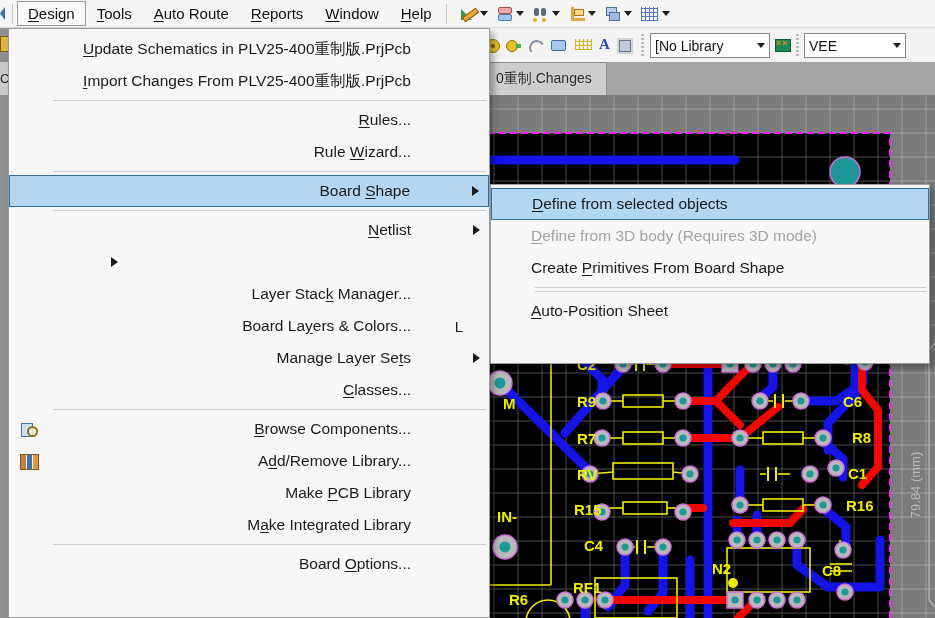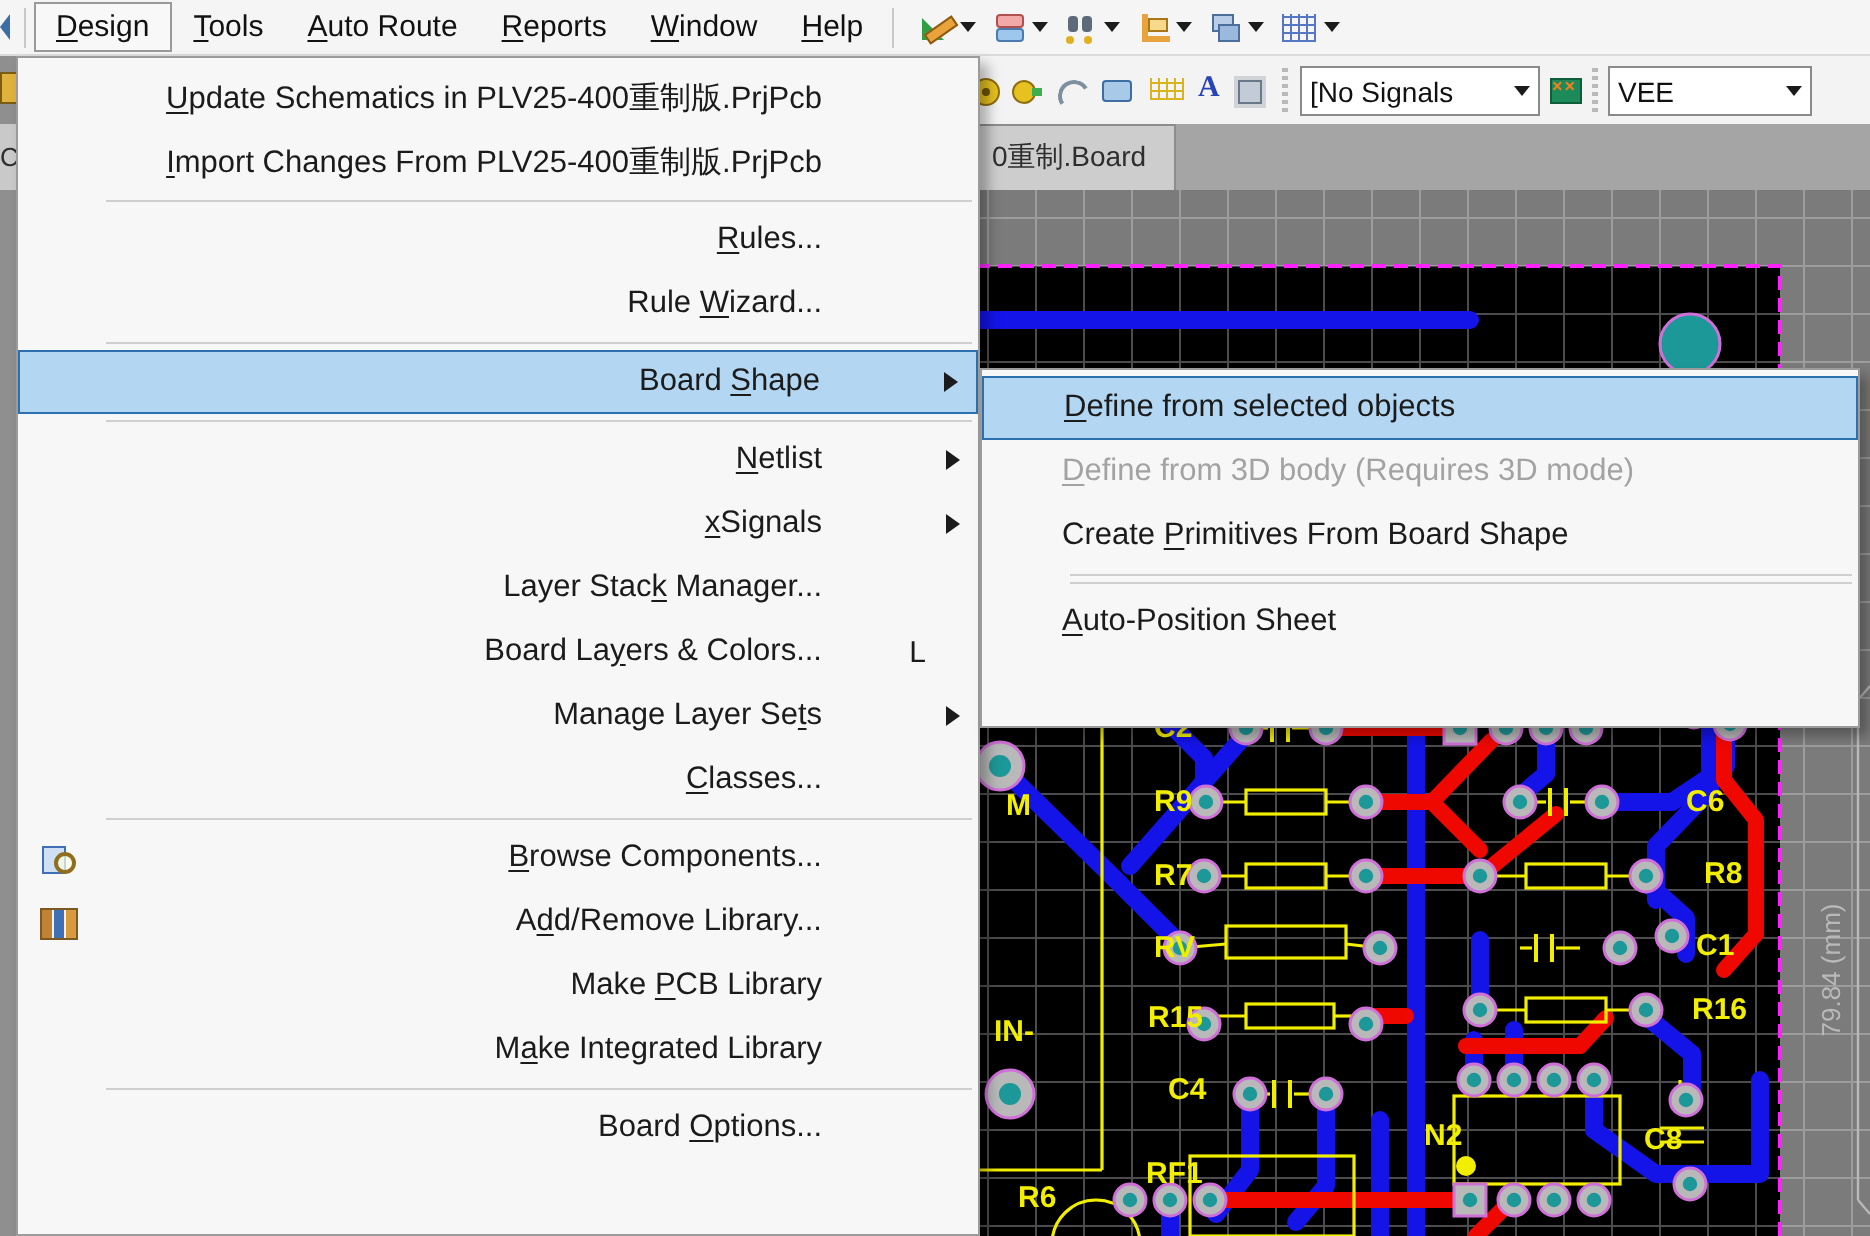--- a/index.html
+++ b/index.html
@@ -149,36 +149,36 @@
         <span class="ic poly"></span>
       </div>
     <div class="tbtn" style="left:593px">
         <span class="ic str"></span>
       </div>
     <div class="tbtn" style="left:613px">
         <span class="ic comp"></span>
       </div>
     <span class="vdots" style="left:641px"></span>
     <div class="combo" style="left:650px;width:118px">
-      <span class="ctext">[No Signals</span>
+      <span class="ctext">[No Library</span>
       <span class="dd"></span>
     </div>
     <div class="tbtn" style="left:771px">
         <span class="ic variant"></span>
       </div>
     <span class="vdots" style="left:796px"></span>
     <div class="combo" style="left:804px;width:100px">
       <span class="ctext">VEE</span>
       <span class="dd"></span>
     </div>
   </div>
 
   <div class="tabbar"></div>
   <div class="doc-tab">
-    <span>0重制.Board</span>
+    <span>0重制.Changes</span>
   </div>
 
   <svg class="pcb" id="pcb-svg" viewBox="0 0 447 523" width="447" height="523">
       <rect x="0" y="0" width="447" height="523" fill="#7b7b7b"></rect>
       <path d="M0 0 M6 0 V523 M30 0 V523 M54 0 V523 M78 0 V523 M102 0 V523 M126 0 V523 M150 0 V523 M174 0 V523 M198 0 V523 M222 0 V523 M246 0 V523 M270 0 V523 M294 0 V523 M318 0 V523 M342 0 V523 M366 0 V523 M390 0 V523 M414 0 V523 M438 0 V523 M0 14 H447 M0 38 H447 M0 62 H447 M0 86 H447 M0 110 H447 M0 134 H447 M0 158 H447 M0 182 H447 M0 206 H447 M0 230 H447 M0 254 H447 M0 278 H447 M0 302 H447 M0 326 H447 M0 350 H447 M0 374 H447 M0 398 H447 M0 422 H447 M0 446 H447 M0 470 H447 M0 494 H447 M0 518 H447" stroke="#a6a6a6" stroke-width="1" fill="none" opacity="0.8"></path>
       <clipPath id="boardclip">
         <rect x="0" y="38" width="402" height="485"></rect>
       </clipPath>
       <rect x="0" y="38" width="402" height="485" fill="#000000"></rect>
       <path d="M0 0 M6 0 V523 M30 0 V523 M54 0 V523 M78 0 V523 M102 0 V523 M126 0 V523 M150 0 V523 M174 0 V523 M198 0 V523 M222 0 V523 M246 0 V523 M270 0 V523 M294 0 V523 M318 0 V523 M342 0 V523 M366 0 V523 M390 0 V523 M414 0 V523 M438 0 V523 M0 14 H447 M0 38 H447 M0 62 H447 M0 86 H447 M0 110 H447 M0 134 H447 M0 158 H447 M0 182 H447 M0 206 H447 M0 230 H447 M0 254 H447 M0 278 H447 M0 302 H447 M0 326 H447 M0 350 H447 M0 374 H447 M0 398 H447 M0 422 H447 M0 446 H447 M0 470 H447 M0 494 H447 M0 518 H447" stroke="#4c4c4c" stroke-width="1" fill="none" clip-path="url(#boardclip)"></path>
@@ -413,21 +413,20 @@
       <div class="mi">
         <span class="gut"></span>
         <span class="lbl"><u>N</u>etlist</span>
         <span class="sc"></span>
         <span class="arr">
           <i></i>
         </span>
       </div>
       <div class="mi">
         <span class="gut"></span>
-        <span class="lbl"><u>x</u>Signals</span>
         <span class="sc"></span>
         <span class="arr">
           <i></i>
         </span>
       </div>
       <div class="mi">
         <span class="gut"></span>
         <span class="lbl">Layer Stac<u>k</u> Manager...</span>
         <span class="sc"></span>
         <span class="arr"></span>

